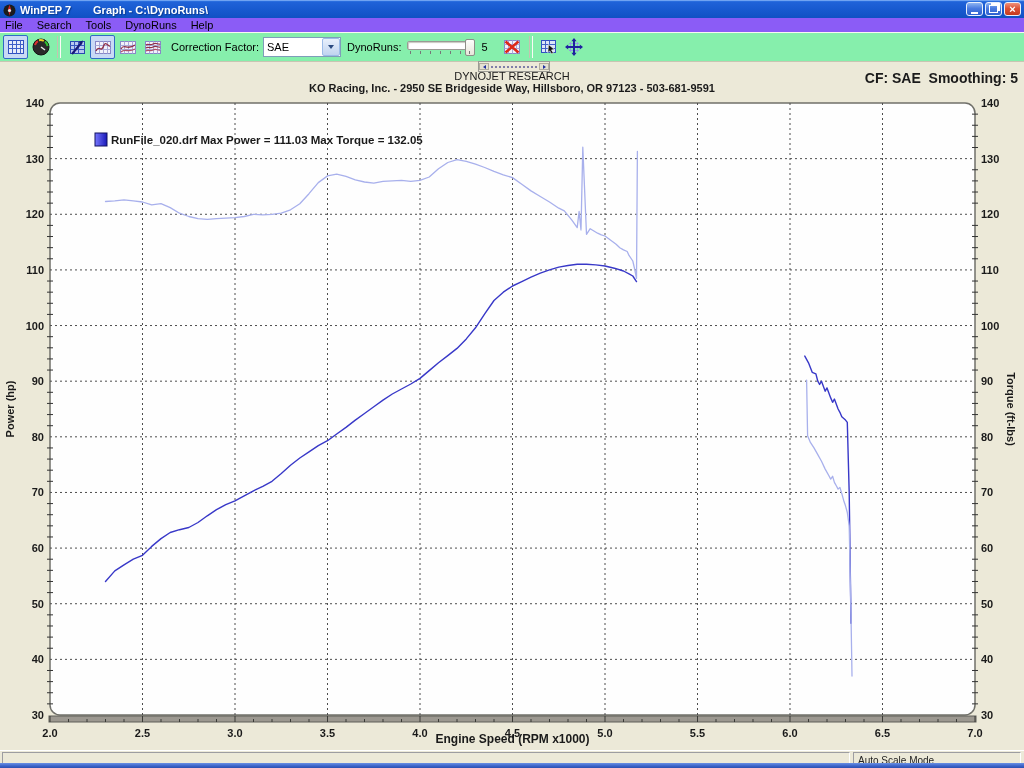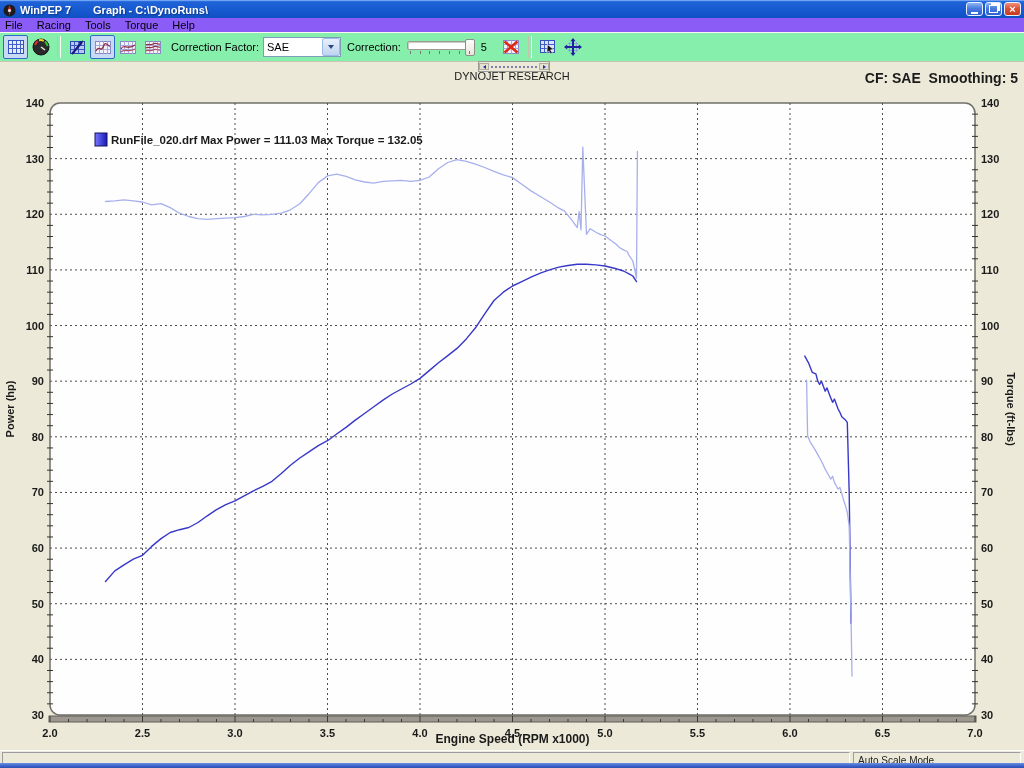--- a/index.html
+++ b/index.html
@@ -99,23 +99,23 @@
           <span class="glyph-restore"></span>
         </button>
       <button class="winbtn close">
           <span class="glyph-close">×</span>
         </button>
     </div>
   </div>
 
   <div class="menubar">
     <span class="menu-item">File</span>
-    <span class="menu-item">Racing</span>
+    <span class="menu-item">Search</span>
     <span class="menu-item">Tools</span>
-    <span class="menu-item">Torque</span>
+    <span class="menu-item">DynoRuns</span>
     <span class="menu-item">Help</span>
   </div>
 
   <div class="toolbar">
     <button class="tb-btn active" style="margin-left:3px">
       <svg width="20" height="20">
         <rect x="2.5" y="3.5" width="15" height="13" fill="#e8ecfa" stroke="#3050c0"></rect>
         <path d="M2.5 7.5h15M2.5 11.5h15M6.5 3.5v13M10.5 3.5v13M14.5 3.5v13" stroke="#4060c8" fill="none"></path>
       </svg>
     </button>
@@ -161,21 +161,21 @@
         <path d="M3 14c2-2 4 1 7-1 3-2 5 1 7 0" stroke="#b05068" stroke-width="1.2" fill="none"></path>
       </svg>
     </button>
     <span class="tb-label">Correction Factor:</span>
     <div class="dropdown">
       <span class="dd-value">SAE</span>
       <span class="dd-btn">
           <span class="dd-arrow"></span>
         </span>
     </div>
-    <span class="tb-label">Correction:</span>
+    <span class="tb-label">DynoRuns:</span>
     <div class="slider">
       <div class="groove"></div>
       <div class="thumb"></div>
       <div class="ticks">
           <i></i>
           <i></i>
           <i></i>
           <i></i>
           <i></i>
           <i></i>
@@ -214,20 +214,21 @@
     <button class="ms-btn">
         <span class="ms-left"></span>
       </button>
     <span class="ms-track"></span>
     <button class="ms-btn">
         <span class="ms-right"></span>
       </button>
   </div>
 
   <div class="hdr-line1">DYNOJET RESEARCH</div>
+  <div class="hdr-line2">KO Racing, Inc. - 2950 SE Bridgeside Way, Hillsboro, OR 97123 - 503-681-9591</div>
   <div class="hdr-right">CF: SAE &nbsp;Smoothing: 5</div>
 
   <svg id="chart-svg" width="1024" height="688" viewBox="0 0 1024 688">
       <defs>
         <linearGradient id="lg" x1="0" y1="0" x2="1" y2="0">
           <stop offset="0" stop-color="#7878ff"></stop>
           <stop offset="1" stop-color="#1818b8"></stop>
         </linearGradient>
       </defs>
       <rect x="50" y="43" width="925" height="612" rx="10" ry="10" fill="#fefefe" stroke="#70706a" stroke-width="1.5"></rect>

